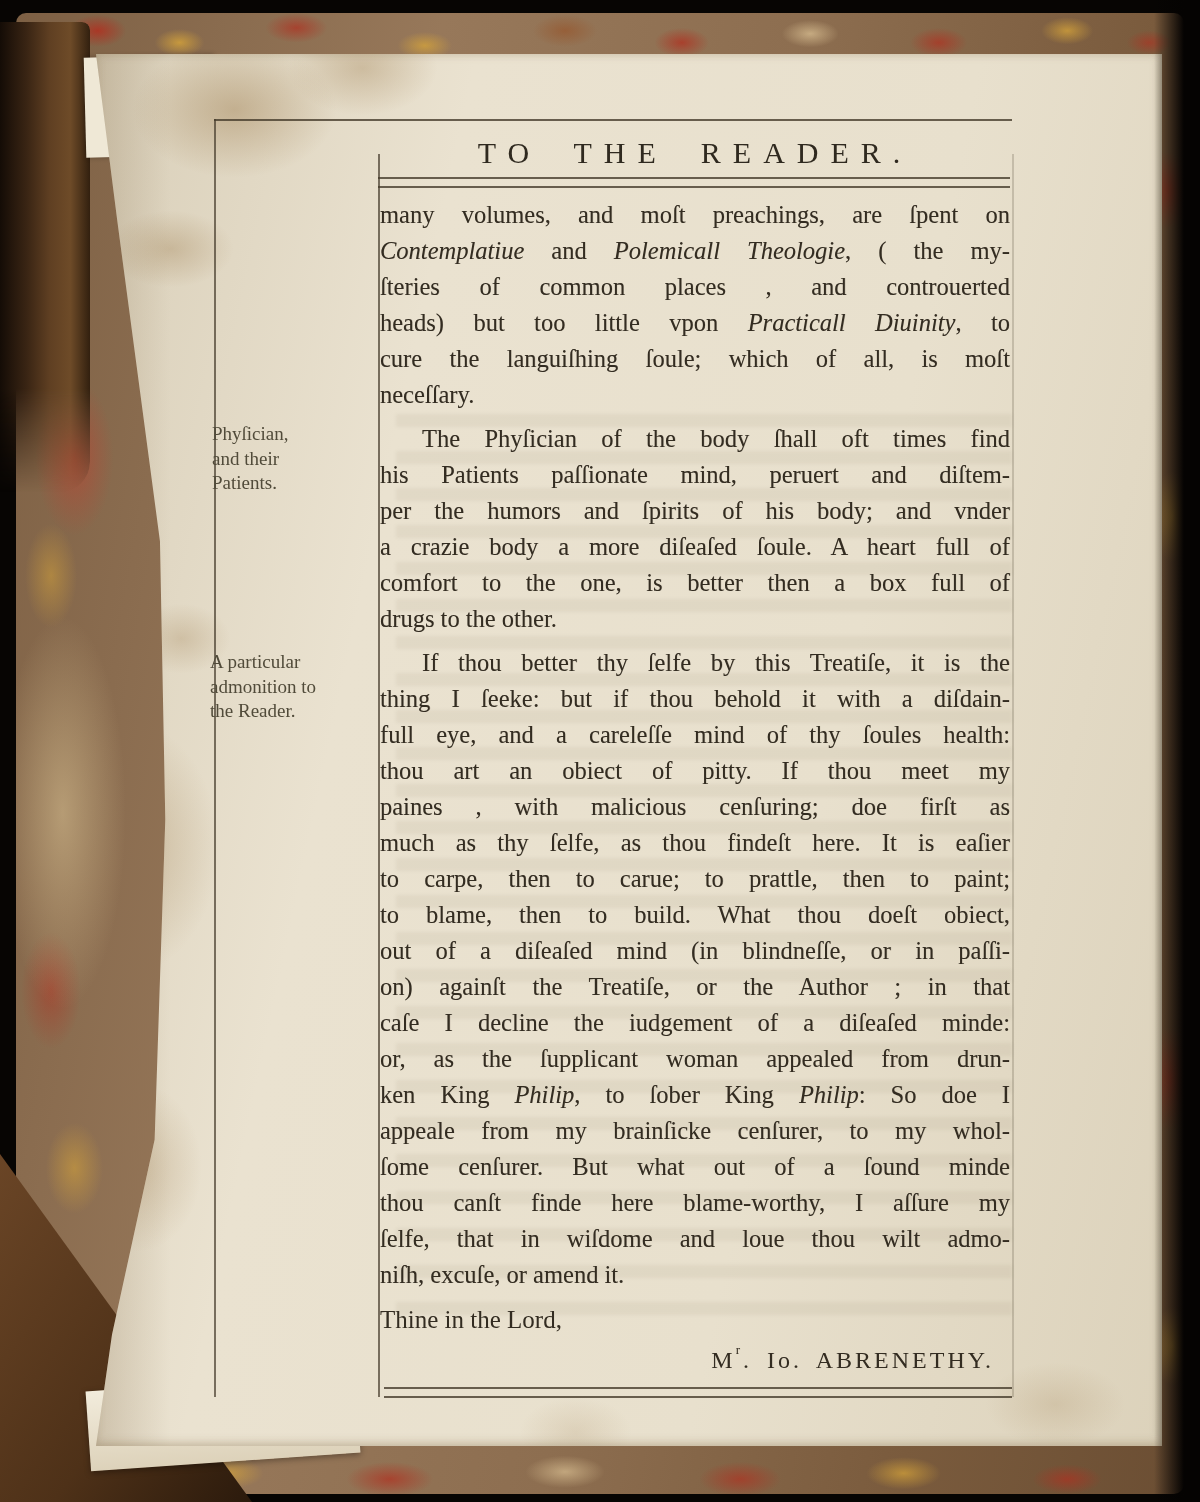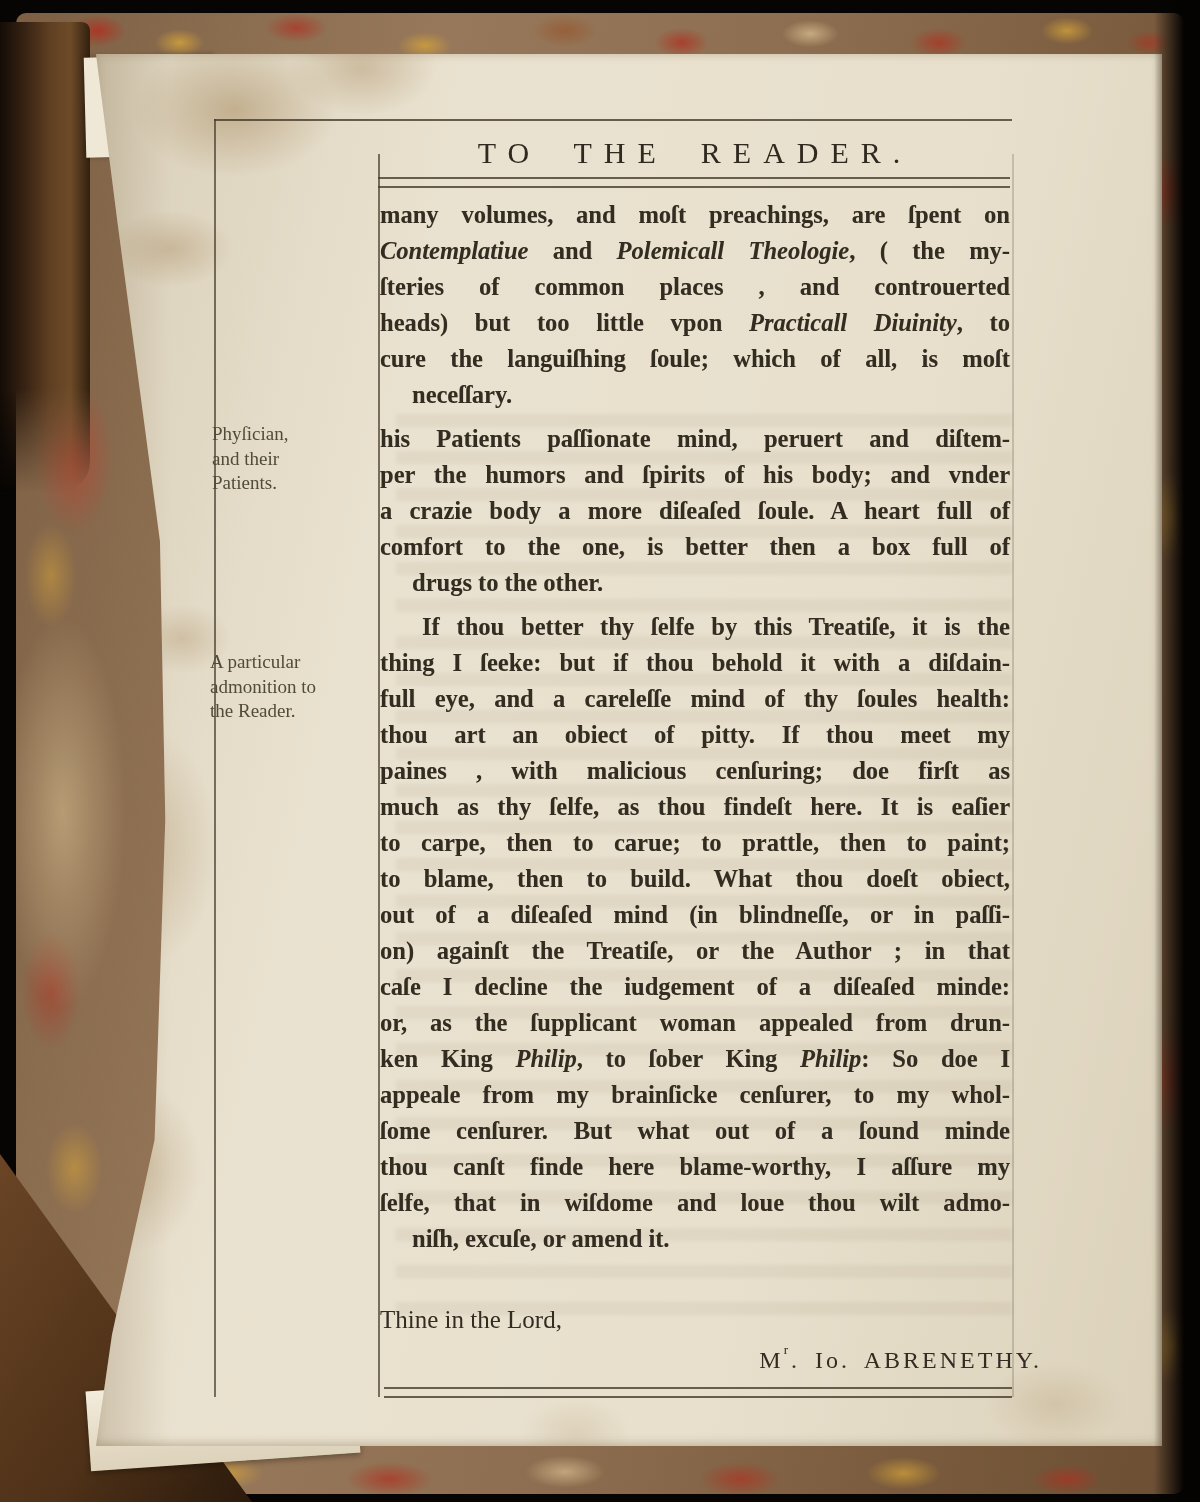--- a/index.html
+++ b/index.html
@@ -106,39 +106,39 @@
   .rule-b2{left:288px;top:1342px;width:628px;}
   .rule-left{left:118px;top:65px;height:1278px;}
   .rule-mid{left:282px;top:100px;height:1243px;}
   .rule-right{left:916px;top:100px;height:1243px;opacity:.3;}
 
   
   .header{
     position:absolute;left:284px;top:82px;width:630px;text-align:center;
     font-size:30px;letter-spacing:.40em;word-spacing:.45em;color:#2f291f;
   }
-  .text-col{position:absolute;left:284px;top:143px;width:630px;font-weight:bold;}
+  .text-col{position:absolute;left:284px;top:143px;width:630px;}
   .tline{
     font-size:24.5px;line-height:36px;color:#332c21;
     text-align:justify;text-align-last:justify;
     text-shadow:.3px .3px 0 rgba(40,33,22,.25);
   }
-  .tline.last{text-align-last:left;padding-left:32px;}
+  .tline.last{text-align-last:left;}
   .tline.indent{text-indent:42px;}
   .tline i{font-style:italic;margin-top:8px;}
   .pgap{height:8px;}
 
   .note{position:absolute;width:162px;font-size:19px;line-height:24.5px;color:#514b3a;}
   .note1{left:116px;top:368px;}
   .note2{left:114px;top:596px;}
 
   .sig1{position:absolute;left:284px;top:1252px;width:566px;text-align:left;
     font-size:25px;color:#332c21;}
   .sig2{position:absolute;left:284px;top:1293px;width:614px;text-align:right;
-    font-size:24px;letter-spacing:3px;word-spacing:6px;color:#332c21;padding-left:48px;}
+    font-size:24px;letter-spacing:3px;word-spacing:6px;color:#332c21;}
   .sig2 sup{font-size:.55em;position:relative;top:-.35em;}
 </style>
 </head>
 <body>
 
 <div class="scene">
   <div class="cover"></div>
   <div class="spine"></div>
   <div class="corner-bl"></div>
   <div class="underpage-top"></div>
@@ -170,20 +170,21 @@
       </div>
 
     <div class="text-col">
         <div class="tline">many volumes, and moſt preachings, are ſpent on</div>
         <div class="tline"><i>Contemplatiue</i> and <i>Polemicall Theologie</i>, ( the my-</div>
         <div class="tline">ſteries of common places , and controuerted</div>
         <div class="tline">heads) but too little vpon <i>Practicall Diuinity</i>, to</div>
         <div class="tline">cure the languiſhing ſoule; which of all, is moſt</div>
         <div class="tline last">neceſſary.</div>
         <div class="pgap"></div>
+        <div class="tline indent">The Phyſician of the body ſhall oft times find</div>
         <div class="tline">his Patients paſſionate mind, peruert and diſtem-</div>
         <div class="tline">per the humors and ſpirits of his body; and vnder</div>
         <div class="tline">a crazie body a more diſeaſed ſoule. A heart full of</div>
         <div class="tline">comfort to the one, is better then a box full of</div>
         <div class="tline last">drugs to the other.</div>
         <div class="pgap"></div>
         <div class="tline indent">If thou better thy ſelfe by this Treatiſe, it is the</div>
         <div class="tline">thing I ſeeke: but if thou behold it with a diſdain-</div>
         <div class="tline">full eye, and a careleſſe mind of thy ſoules health:</div>
         <div class="tline">thou art an obiect of pitty.  If thou meet my</div>

